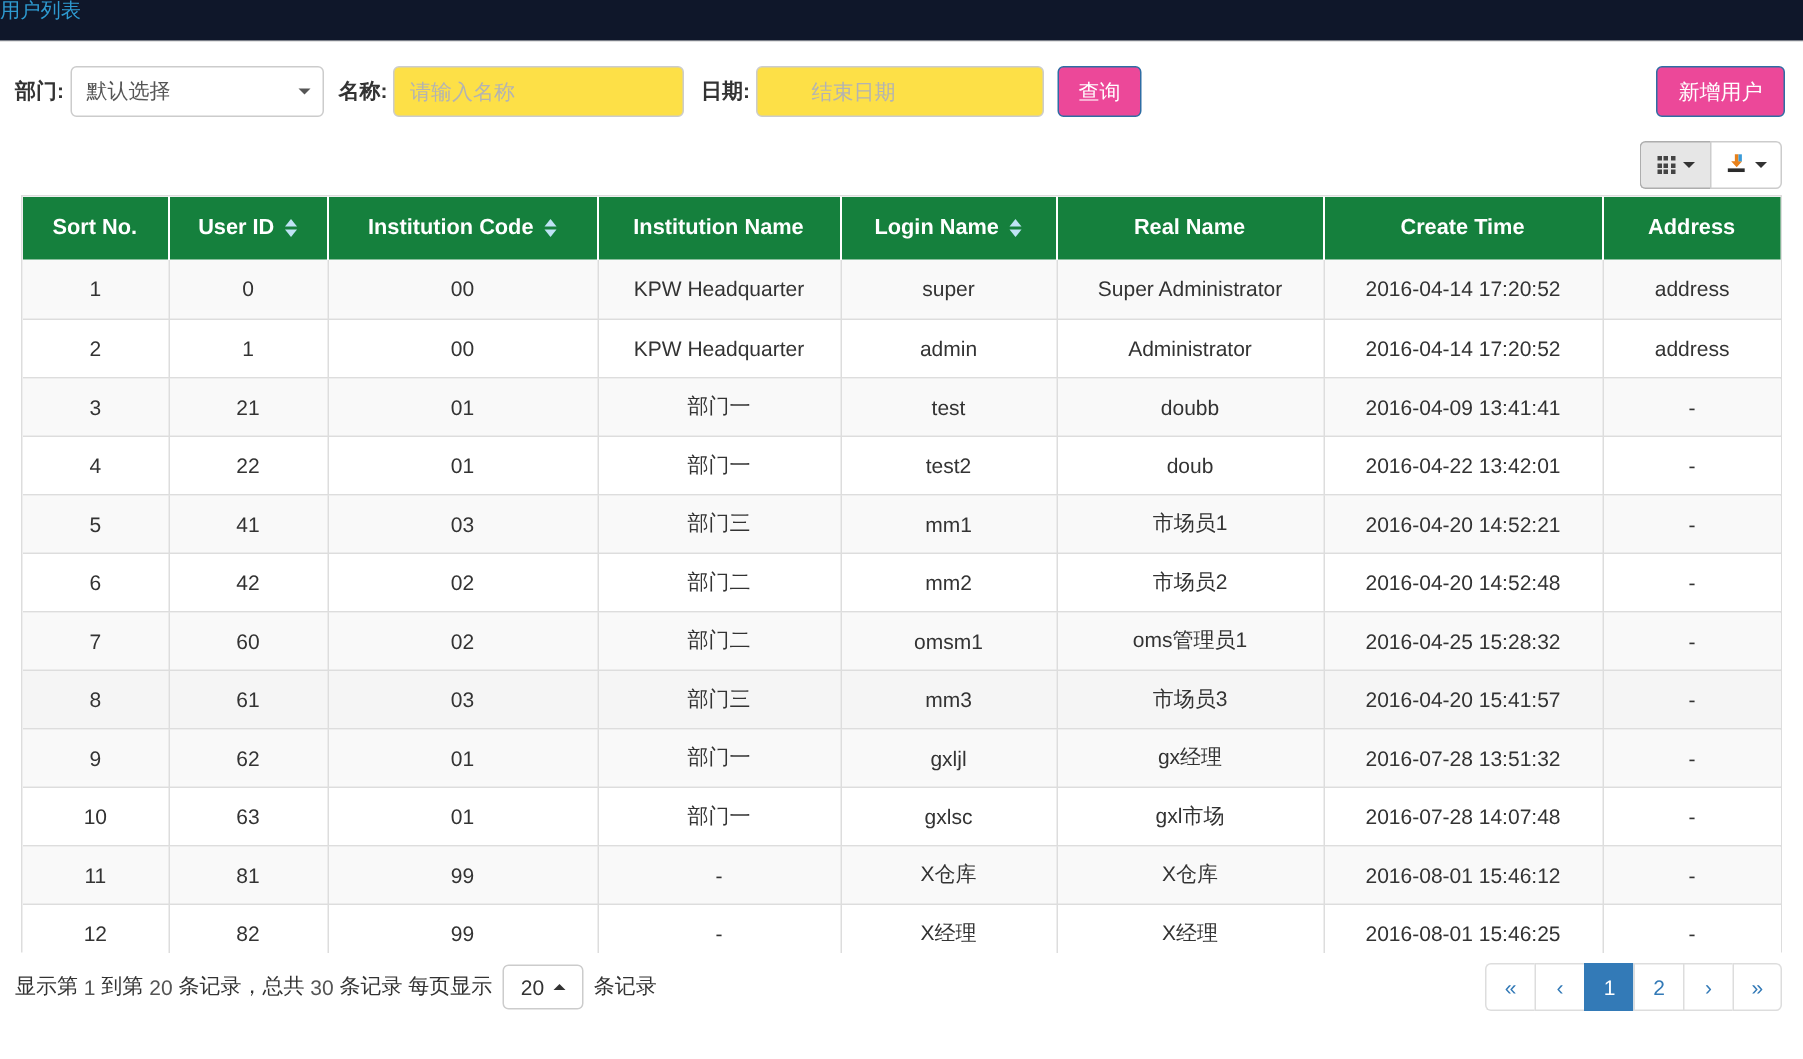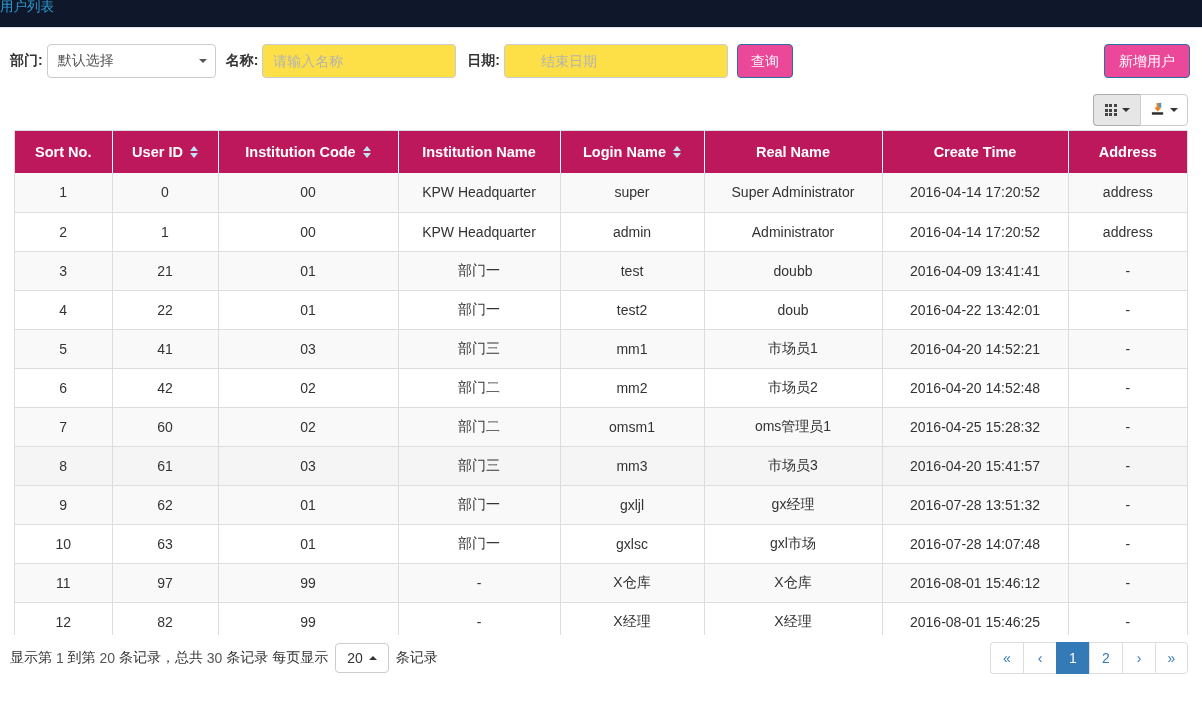--- a/index.html
+++ b/index.html
@@ -68,21 +68,21 @@
     background: #fde047;
     padding: 0 10px;
     font-size: 14px;
     color: #555;
     font-family: "Liberation Sans", "DejaVu Sans", sans-serif;
     outline: none;
   }
   .txt::placeholder { color: #b3b3b3; }
   #name-input { width: 194px; margin-right: 11px; }
   #start-date { width: 196px; margin-right: 7px; }
-  #end-date   { width: 224px; margin-right: 9px; padding-left: 36px; }
+  #end-date   { width: 192px; margin-right: 9px; padding-left: 36px; }
 
   .btn-primary {
     background: #ec4899;
     border: 1px solid #2e6da4;
     color: #ffffff;
     border-radius: 4px;
     height: 34px;
     padding: 0 13px;
     font-size: 14px;
     cursor: pointer;
@@ -143,21 +143,21 @@
     border: 1px solid #dddddd;
     border-bottom: none;
     position: relative;
   }
   table.data {
     width: 100%;
     border-collapse: collapse;
     table-layout: fixed;
   }
   table.data th {
-    background: #be185d;
+    background: #15803d;
     color: #ffffff;
     font-size: 14.5px;
     font-weight: bold;
     height: 42px;
     border-right: 1px solid #ffffff;
     text-align: center;
     padding: 0 6px;
     position: relative;
     white-space: nowrap;
     cursor: pointer;
@@ -495,21 +495,21 @@
             <td>63</td>
             <td>01</td>
             <td>部门一</td>
             <td>gxlsc</td>
             <td>gxl市场</td>
             <td>2016-07-28 14:07:48</td>
             <td>-</td>
           </tr>
           <tr class="odd">
             <td>11</td>
-            <td>97</td>
+            <td>81</td>
             <td>99</td>
             <td>-</td>
             <td>X仓库</td>
             <td>X仓库</td>
             <td>2016-08-01 15:46:12</td>
             <td>-</td>
           </tr>
           <tr class="even">
             <td>12</td>
             <td>82</td>

